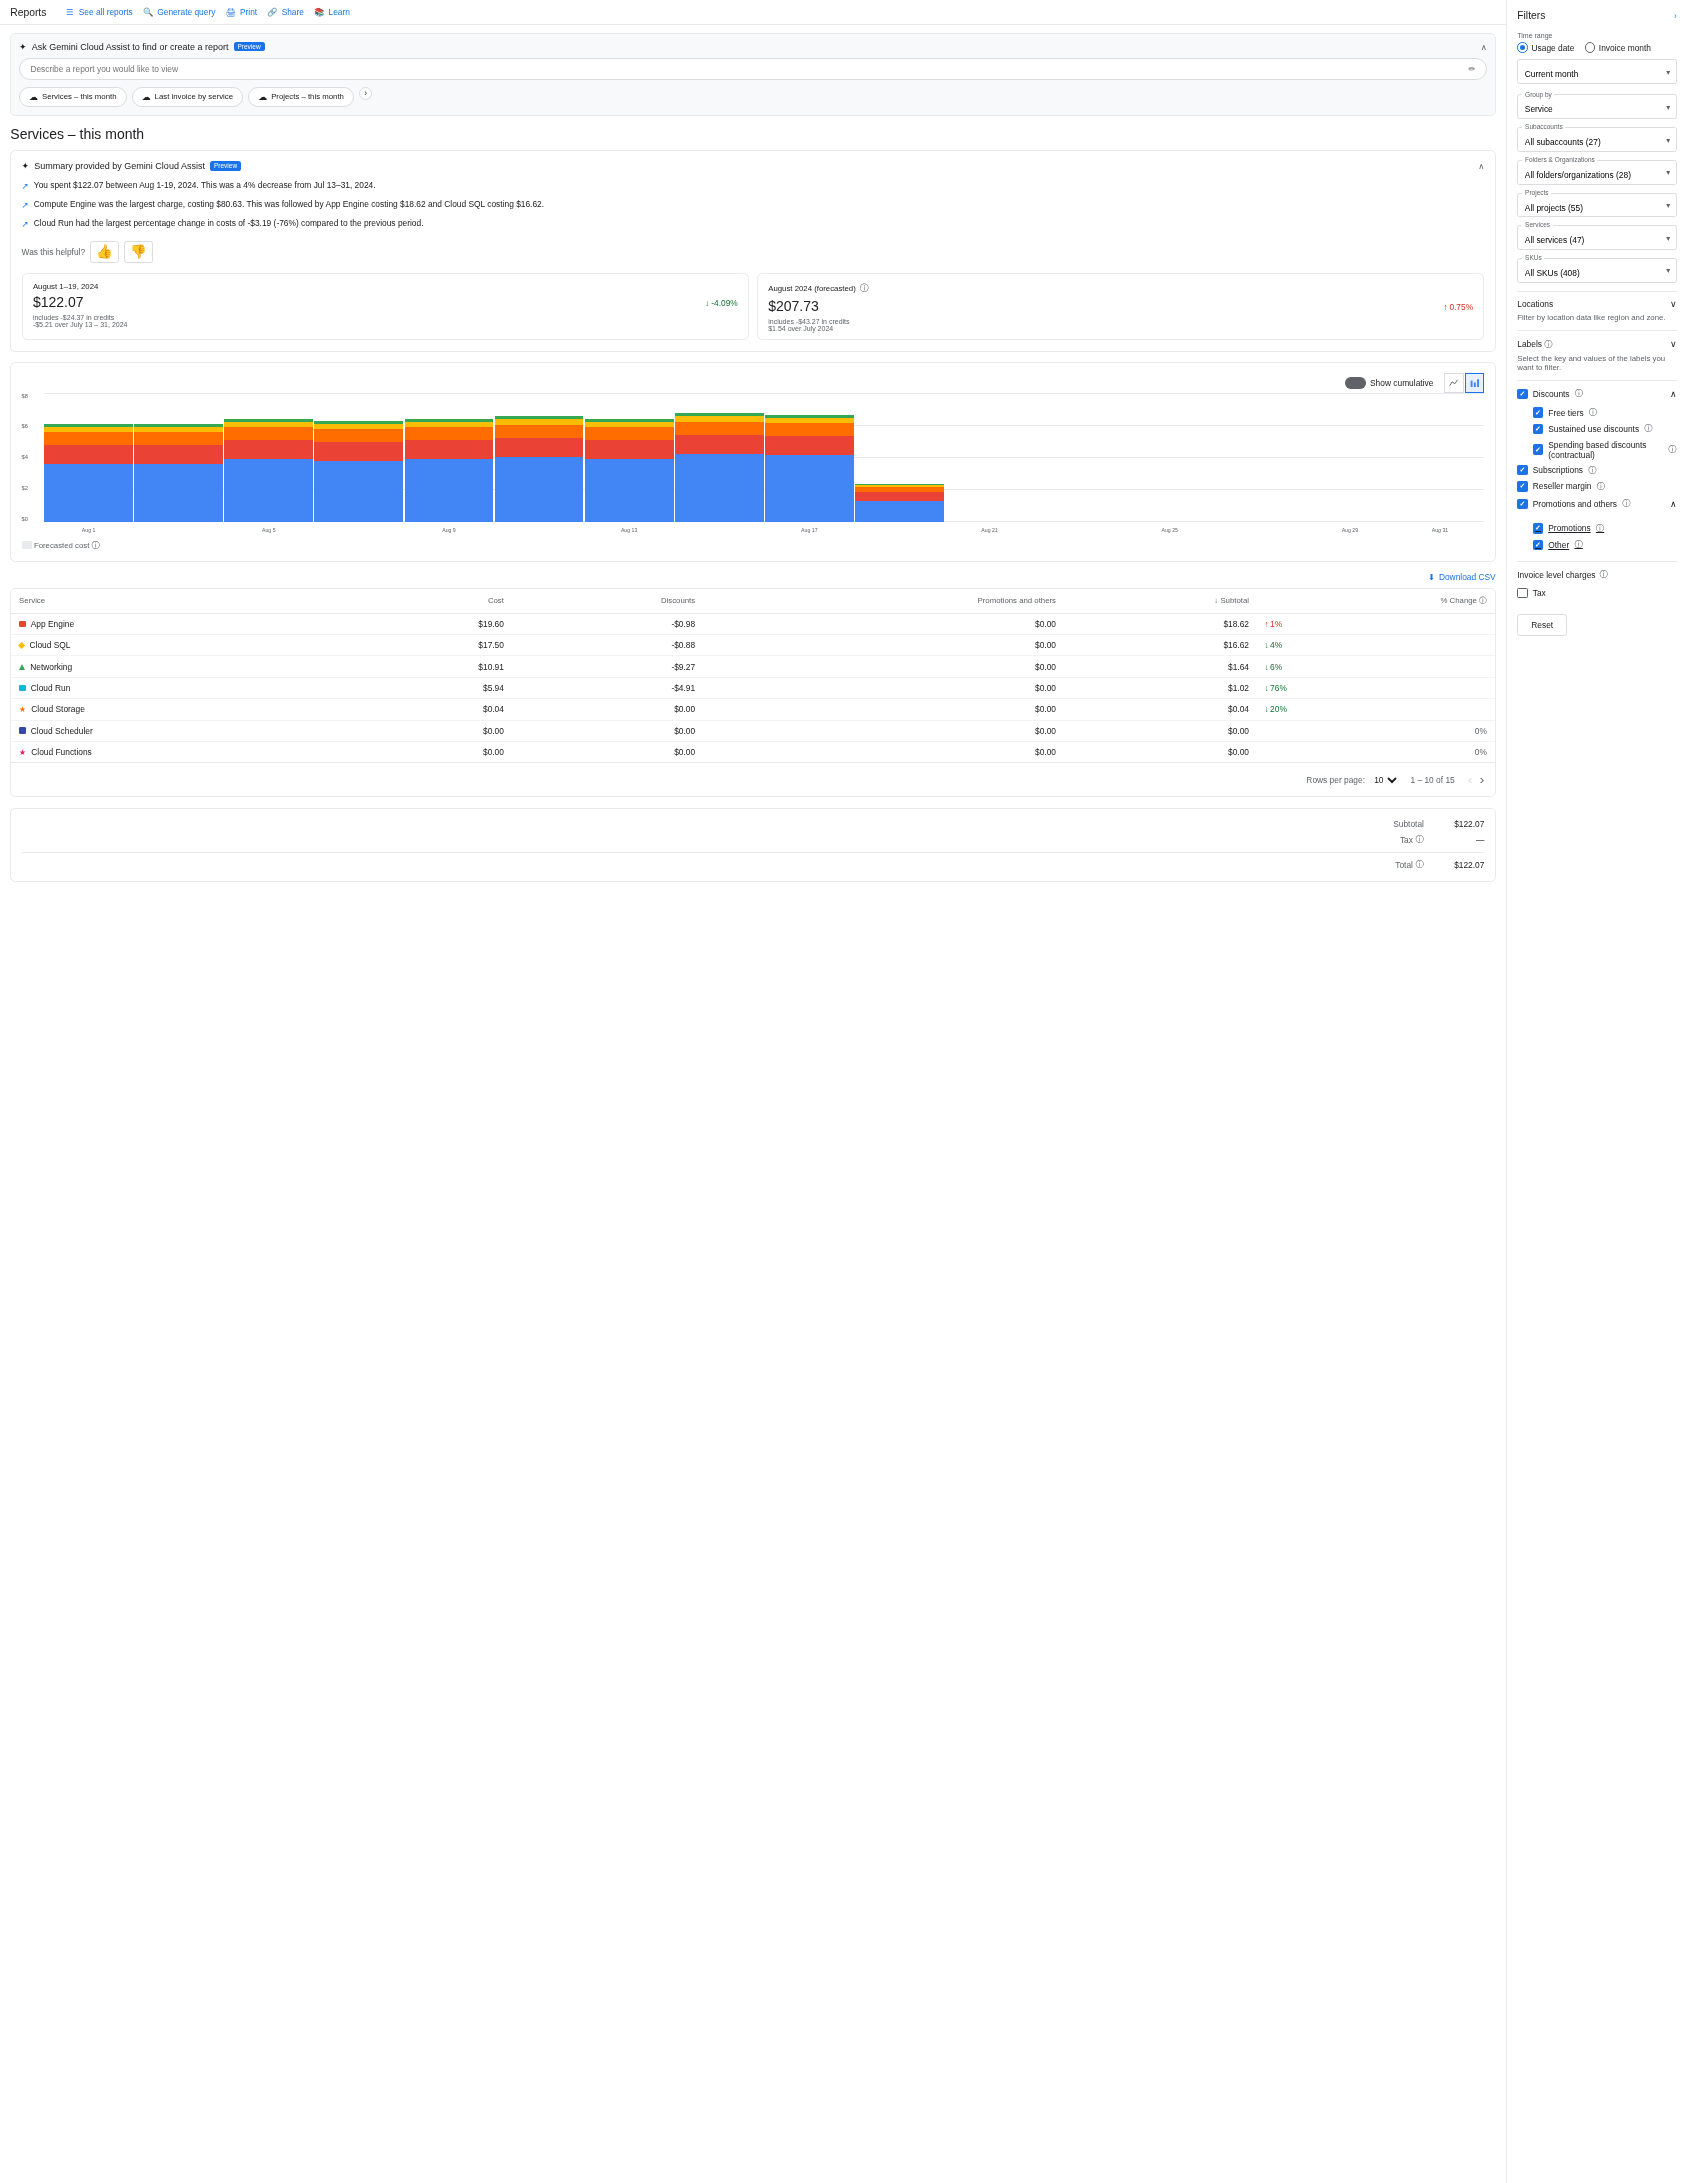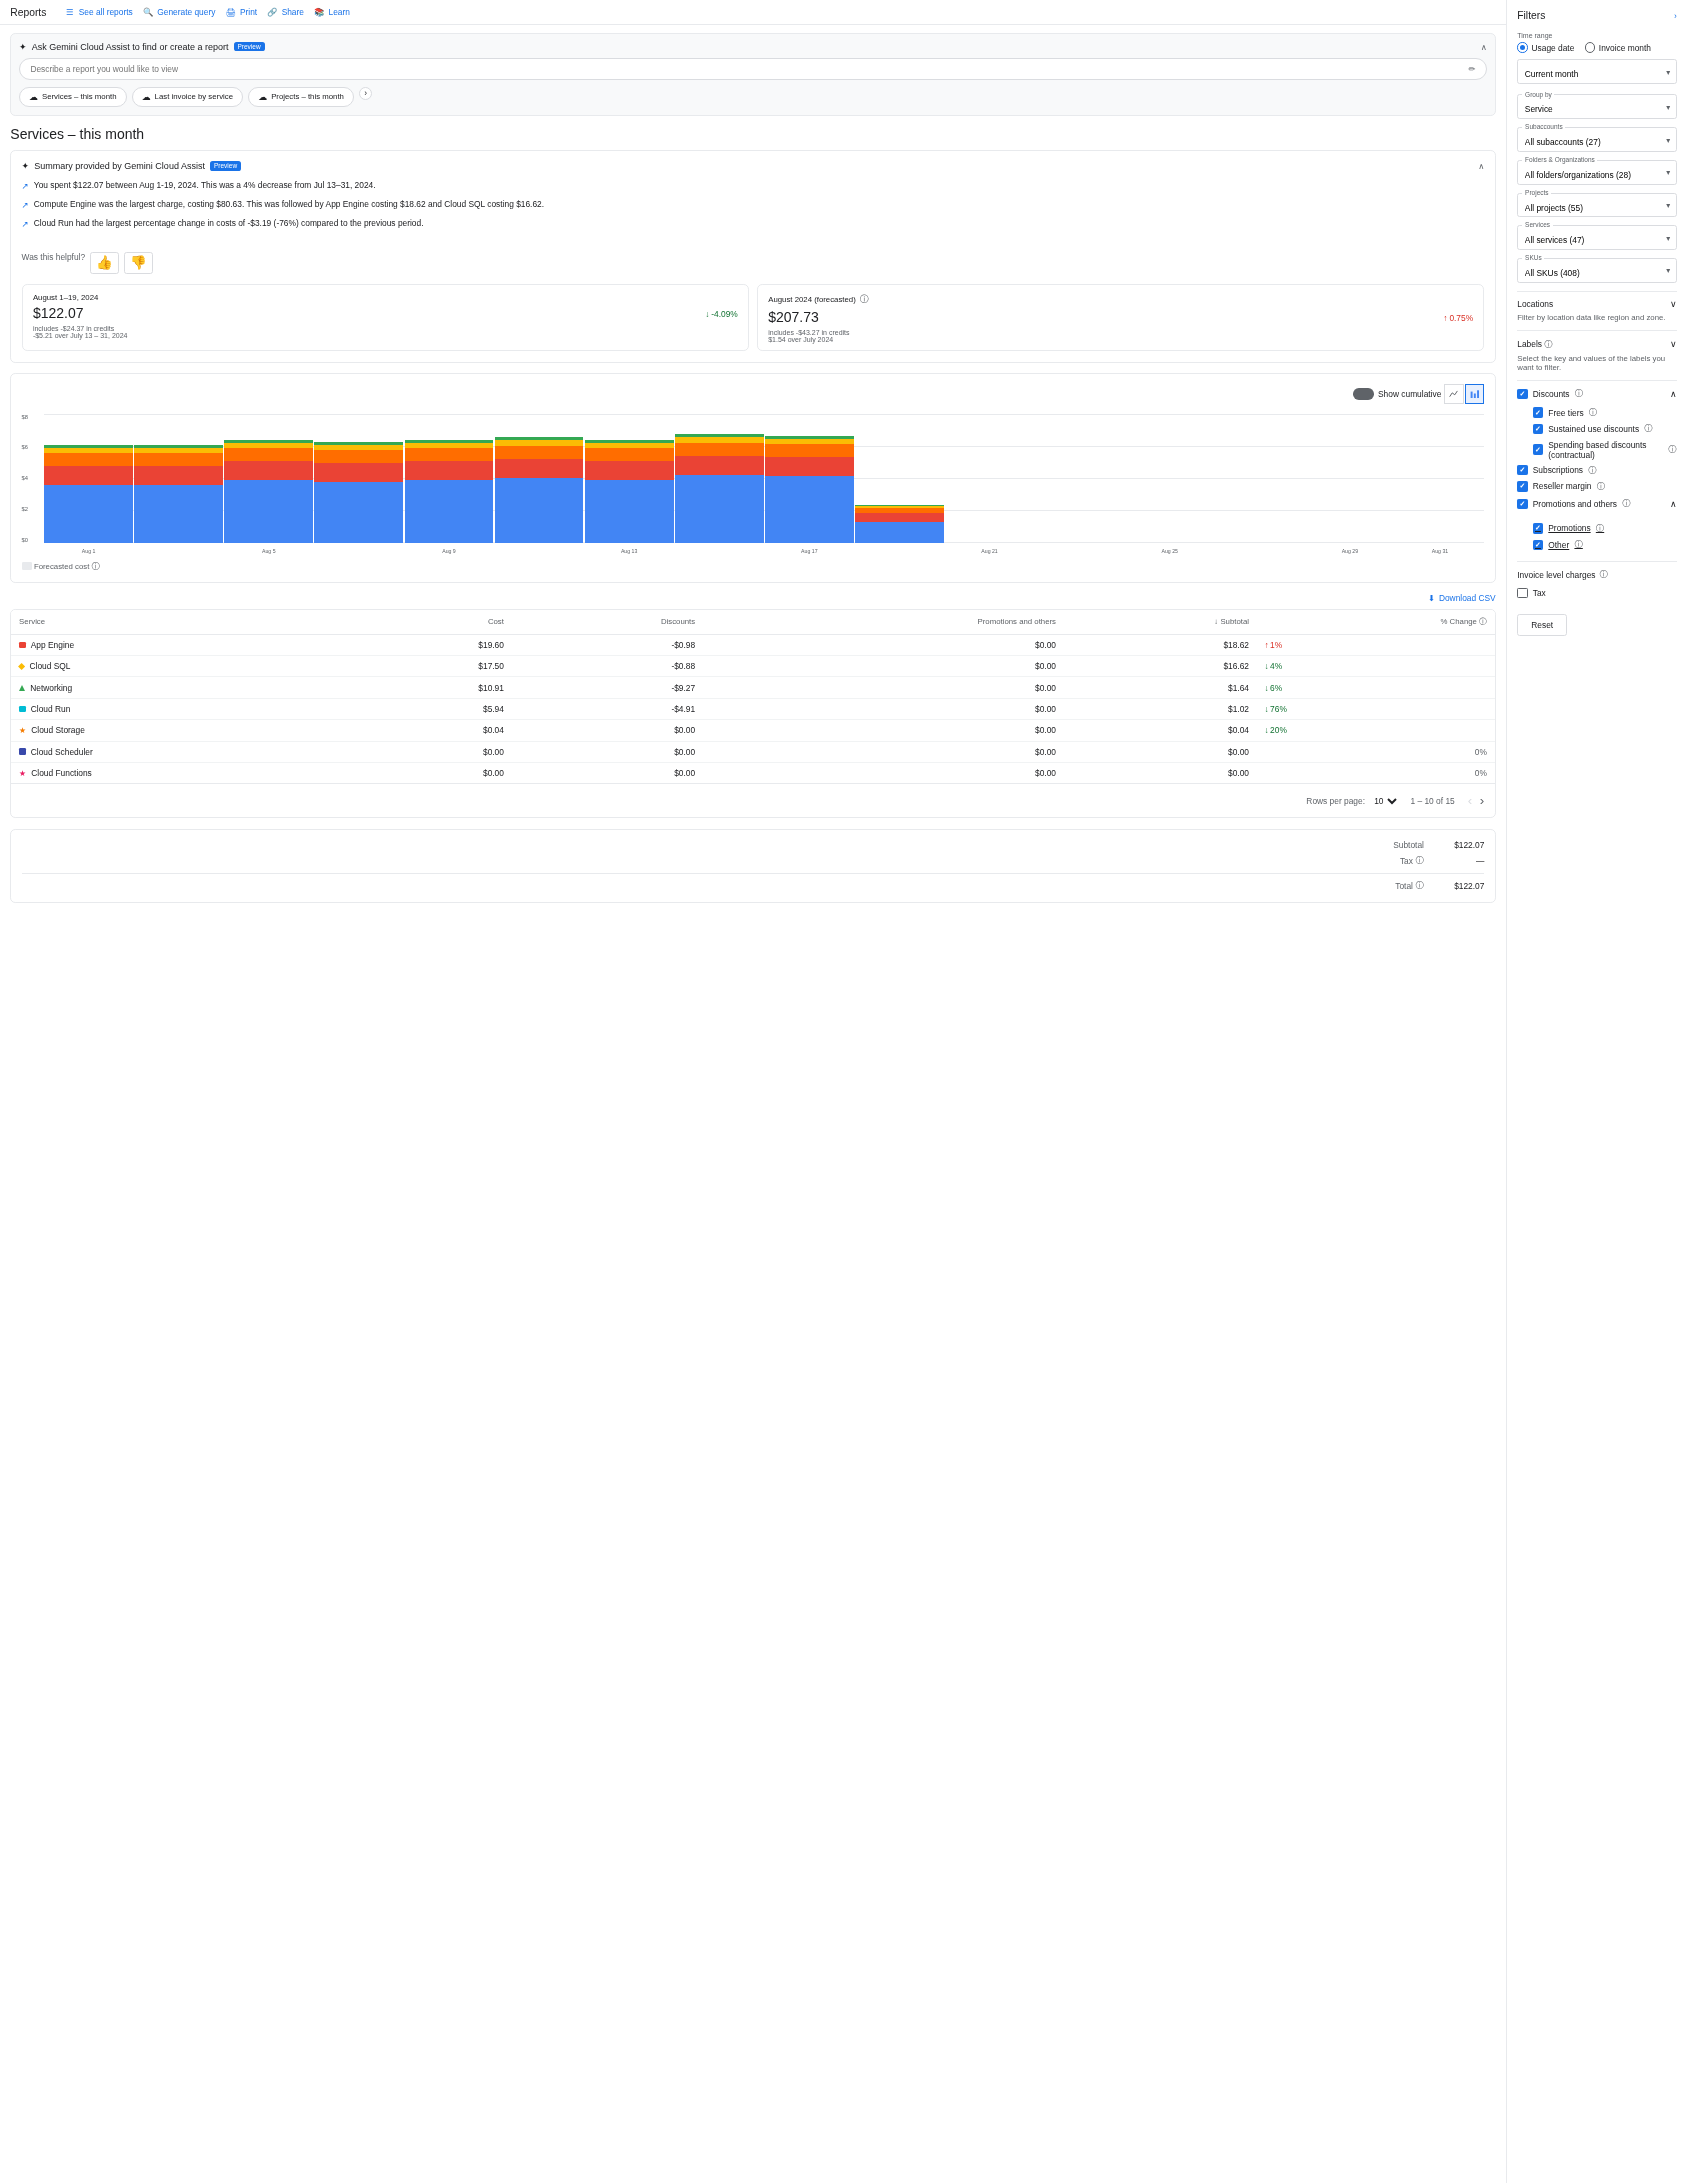--- a/index.html
+++ b/index.html
@@ -28,39 +28,39 @@
     
     
     .page-title { font-size: 14px; font-weight: 400; color: #202124; margin: 10.3px 10.3px 7.8px; }
     
     
     .summary-card { margin: 0 10.3px 10.3px; border: 0.6px solid #e8eaed; border-radius: 5.2px; background: #fff; padding: 10.3px; }
     .summary-header { display: flex; align-items: center; justify-content: space-between; margin-bottom: 7.8px; }
     .summary-title { display: flex; align-items: center; gap: 5.2px; font-size: 9px; font-weight: 500; }
     .summary-text { font-size: 8.4px; color: #202124; margin-bottom: 5.2px; line-height: 1.5; display: flex; align-items: flex-start; gap: 5.2px; }
     .summary-icon { color: #1a73e8; margin-top: 1.3px; flex-shrink: 0; }
-    .feedback-row { display: flex; gap: 5.2px; margin-top: 21px; font-size: 8.4px; color: #5f6368; }
+    .feedback-row { display: flex; align-items: center; gap: 5.2px; margin-top: 10px; font-size: 8.4px; color: #5f6368; }
     .feedback-btn { background: none; border: 0.6px solid #dadce0; border-radius: 2.6px; padding: 2.6px 5.2px; cursor: pointer; display: flex; align-items: center; }
     
     
     .stats-row { display: flex; gap: 0; margin-top: 10.3px; }
     .stat-box { flex: 1; padding: 7.8px 10.3px; border: 0.6px solid #e8eaed; border-radius: 5.2px; margin-right: 7.8px; }
     .stat-box:last-child { margin-right: 0; }
     .stat-period { font-size: 7.8px; font-weight: 500; color: #202124; margin-bottom: 2.6px; display: flex; align-items: center; gap: 3.9px; }
     .stat-amount { font-size: 14px; font-weight: 400; color: #202124; margin-bottom: 2.6px; }
     .stat-desc { font-size: 7px; color: #5f6368; }
     .stat-change { font-size: 8.4px; font-weight: 500; display: flex; align-items: center; gap: 1.9px; }
     .stat-change.down { color: #137333; }
     .stat-change.up { color: #d93025; }
     .stat-header-row { display: flex; align-items: center; justify-content: space-between; margin-bottom: 1.3px; }
     .info-icon { color: #5f6368; font-size: 9px; cursor: pointer; }
     
     
     .chart-section { margin: 0 10.3px 10.3px; border: 0.6px solid #e8eaed; border-radius: 5.2px; padding: 10.3px; background: #fff; }
-    .chart-controls { display: flex; align-items: center; justify-content: flex-end; gap: 3px; margin-bottom: 10px; }
+    .chart-controls { display: flex; align-items: center; justify-content: flex-end; gap: 11px; margin-bottom: 0; }
     .show-cumulative { display: flex; align-items: center; gap: 3.9px; font-size: 8.4px; cursor: pointer; }
     .toggle-btn { width: 20.7px; height: 11.6px; background: #5f6368; border-radius: 5.8px; position: relative; cursor: pointer; }
     .chart-type-btns { display: flex; gap: 1.3px; }
     .chart-type-btn { width: 19.4px; height: 19.4px; display: flex; align-items: center; justify-content: center; border: 0.6px solid #dadce0; cursor: pointer; background: #fff; }
     .chart-type-btn.active { background: #e8f0fe; border-color: #1a73e8; }
     
     .forecasted-legend { display: flex; align-items: center; gap: 2px; margin-top: 5.2px; font-size: 7.8px; color: #5f6368; }
     .legend-box { width: 10.3px; height: 7.8px; background: #e8eaed; border-radius: 1.3px; }
     
     

